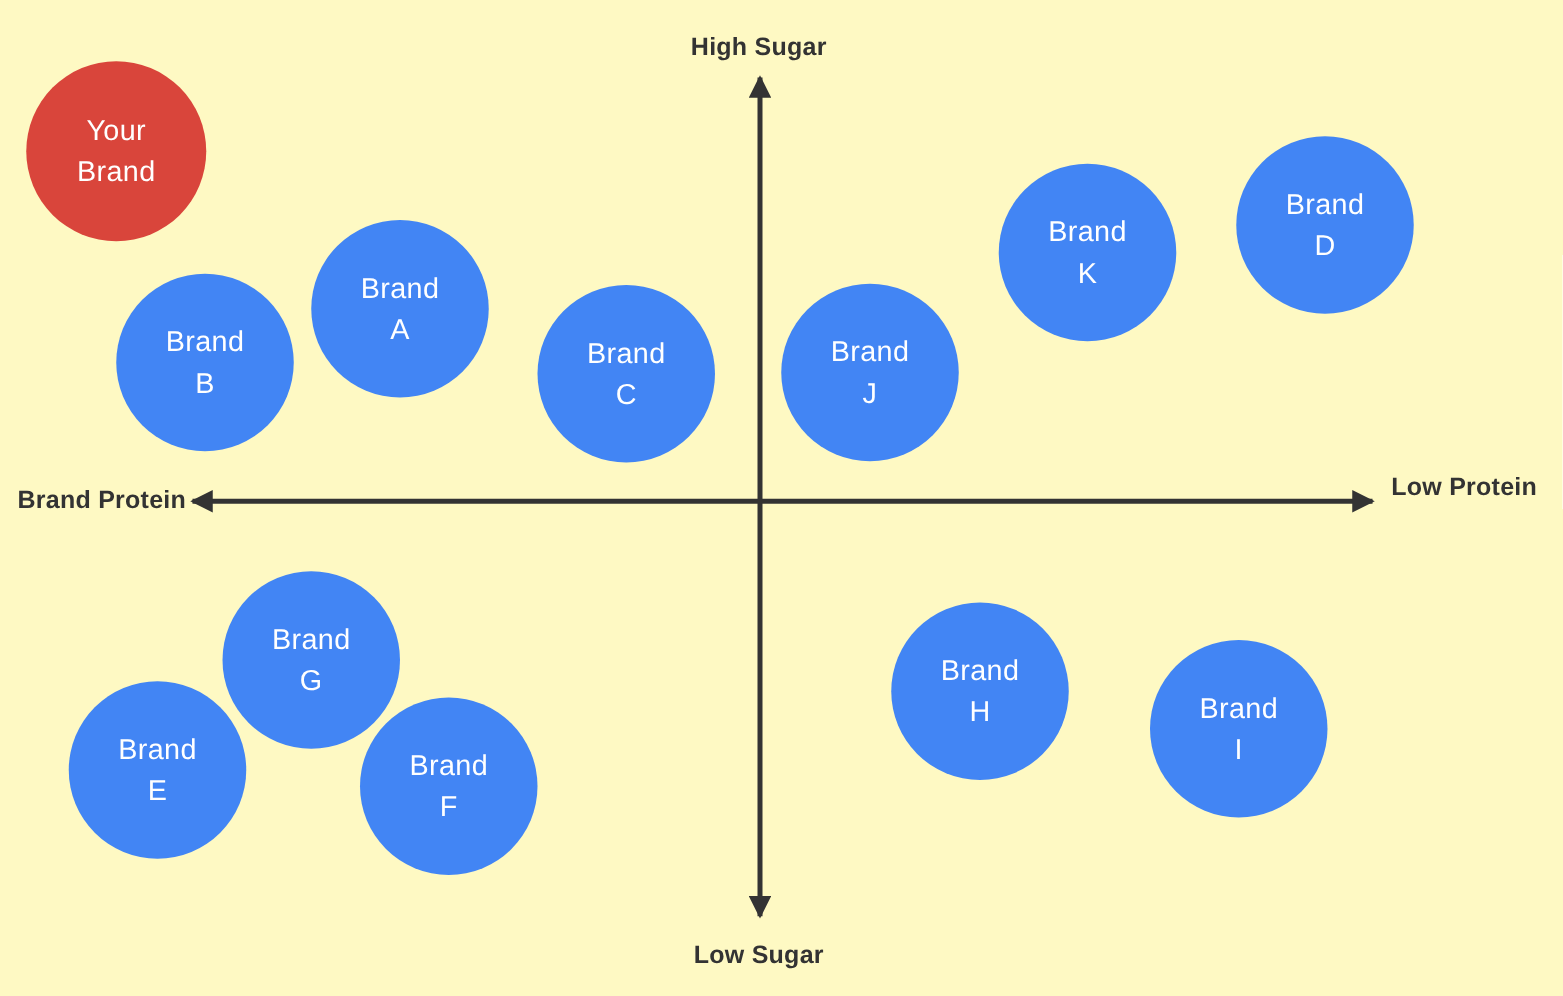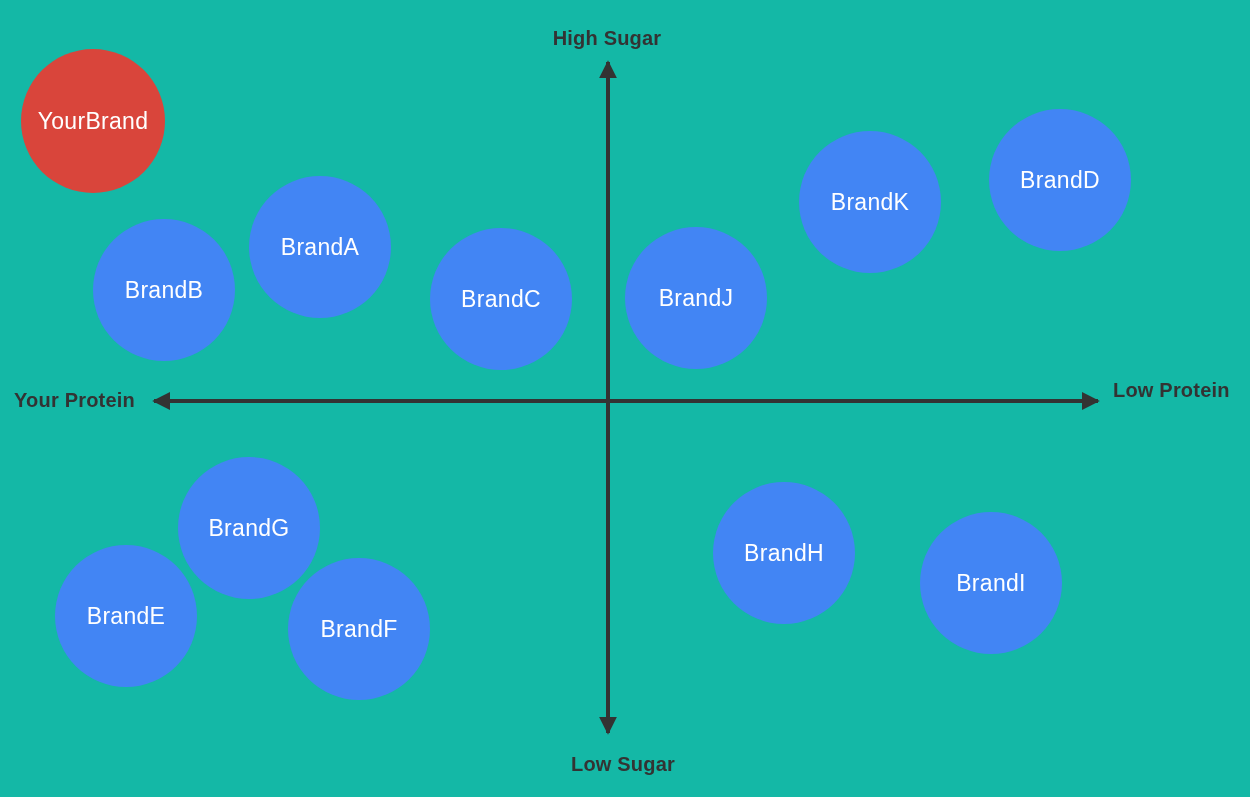--- a/index.html
+++ b/index.html
@@ -4,46 +4,46 @@
 <style>
   html, body {
     margin: 0;
     padding: 0;
     background: #ffffff;
   }
   .canvas {
     position: relative;
     width: 1250px;
     height: 797px;
-    background: #14b8a6;
+    background: #fef9c3;
     font-family: "Liberation Sans", sans-serif;
     overflow: hidden;
   }
   svg.axes {
     position: absolute;
     left: 0;
     top: 0;
   }
   .axis-label {
     position: absolute;
     color: #333333;
     font-weight: 700;
     font-size: 20px;
     white-space: nowrap;
     letter-spacing: 0.2px;
   }
   .axis-label.top    { left: 607px; top: 27px;  transform: translateX(-50%); }
-  .axis-label.bottom { left: 607px; top: 753px; transform: translateX(-50%); margin-left: 16px; }
+  .axis-label.bottom { left: 607px; top: 753px; transform: translateX(-50%); }
   .axis-label.left   { left: 14px;  top: 401px; transform: translateY(-52%); }
   .axis-label.right  { left: 1113px;top: 391px; transform: translateY(-52%); }
   .bubble {
     position: absolute;
     border-radius: 50%;
     display: flex;
-    flex-direction: row;
+    flex-direction: column;
     align-items: center;
     justify-content: center;
     color: #ffffff;
     font-size: 23px;
     font-weight: 500;
     line-height: 33px;
     text-align: center;
     letter-spacing: 0.3px;
     box-sizing: border-box;
   }
@@ -63,21 +63,21 @@
       </marker>
     </defs>
     <line x1="608" y1="733" x2="608" y2="62" stroke="#333333" stroke-width="4" marker-start="url(#arrow)" marker-end="url(#arrow)"></line>
     <line x1="154" y1="401" x2="1098" y2="401" stroke="#333333" stroke-width="4" marker-start="url(#arrow)" marker-end="url(#arrow)"></line>
   </svg>
 
   <div class="axis-label top">High Sugar</div>
 
   <div class="axis-label bottom">Low Sugar</div>
 
-  <div class="axis-label left">Your Protein</div>
+  <div class="axis-label left">Brand Protein</div>
 
   <div class="axis-label right">Low Protein</div>
 
   <div id="bubble-layer">
       <div class="bubble" style="left: 21px; top: 49px; width: 144px; height: 144px; background: rgb(217, 69, 59);">
         <span class="bubble-line">Your</span>
         <span class="bubble-line">Brand</span>
       </div>
       <div class="bubble" style="left: 93px; top: 219px; width: 142px; height: 142px; background: rgb(66, 133, 244);">
         <span class="bubble-line">Brand</span>

